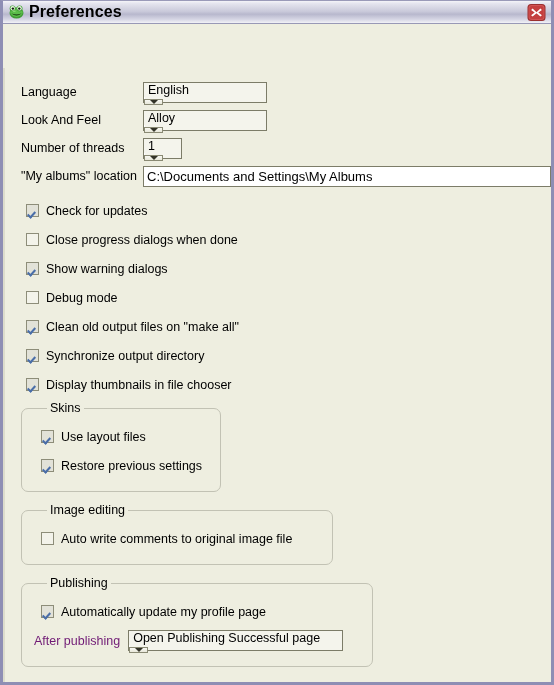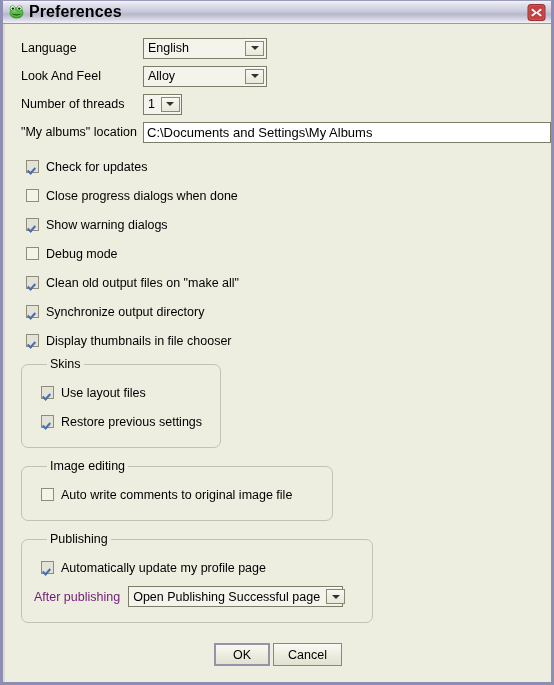--- a/index.html
+++ b/index.html
@@ -73,20 +73,21 @@
     height: calc(685px - 3px - 1px - 23px);
     box-sizing: border-box;
     background: #eeeee0;
     border-left: 2px solid #dcdccc;
     padding: 0;
   }
 
   
   .form-rows {
     padding: 10px 0 0 16px;
+    margin-top: 44px;
   }
   .form-row {
     display: flex;
     align-items: center;
     height: 28px;
   }
   .form-label {
     width: 122px;
     flex: 0 0 auto;
     font-size: 12.5px;
@@ -97,20 +98,21 @@
   
   .combo {
     display: inline-flex;
     align-items: stretch;
     height: 21px;
     box-sizing: border-box;
     border: 1px solid #7c7c68;
     background: #f4f4ec;
     cursor: pointer;
     box-shadow: inset 1px 1px 0 #ffffff;
+    flex-direction: column;
   }
   .combo .combo-val {
     display: flex;
     align-items: center;
     padding: 0 6px 0 4px;
     font-size: 12.5px;
     color: #000;
     white-space: nowrap;
     flex: 1 1 auto;
     background: #f4f4ec;

